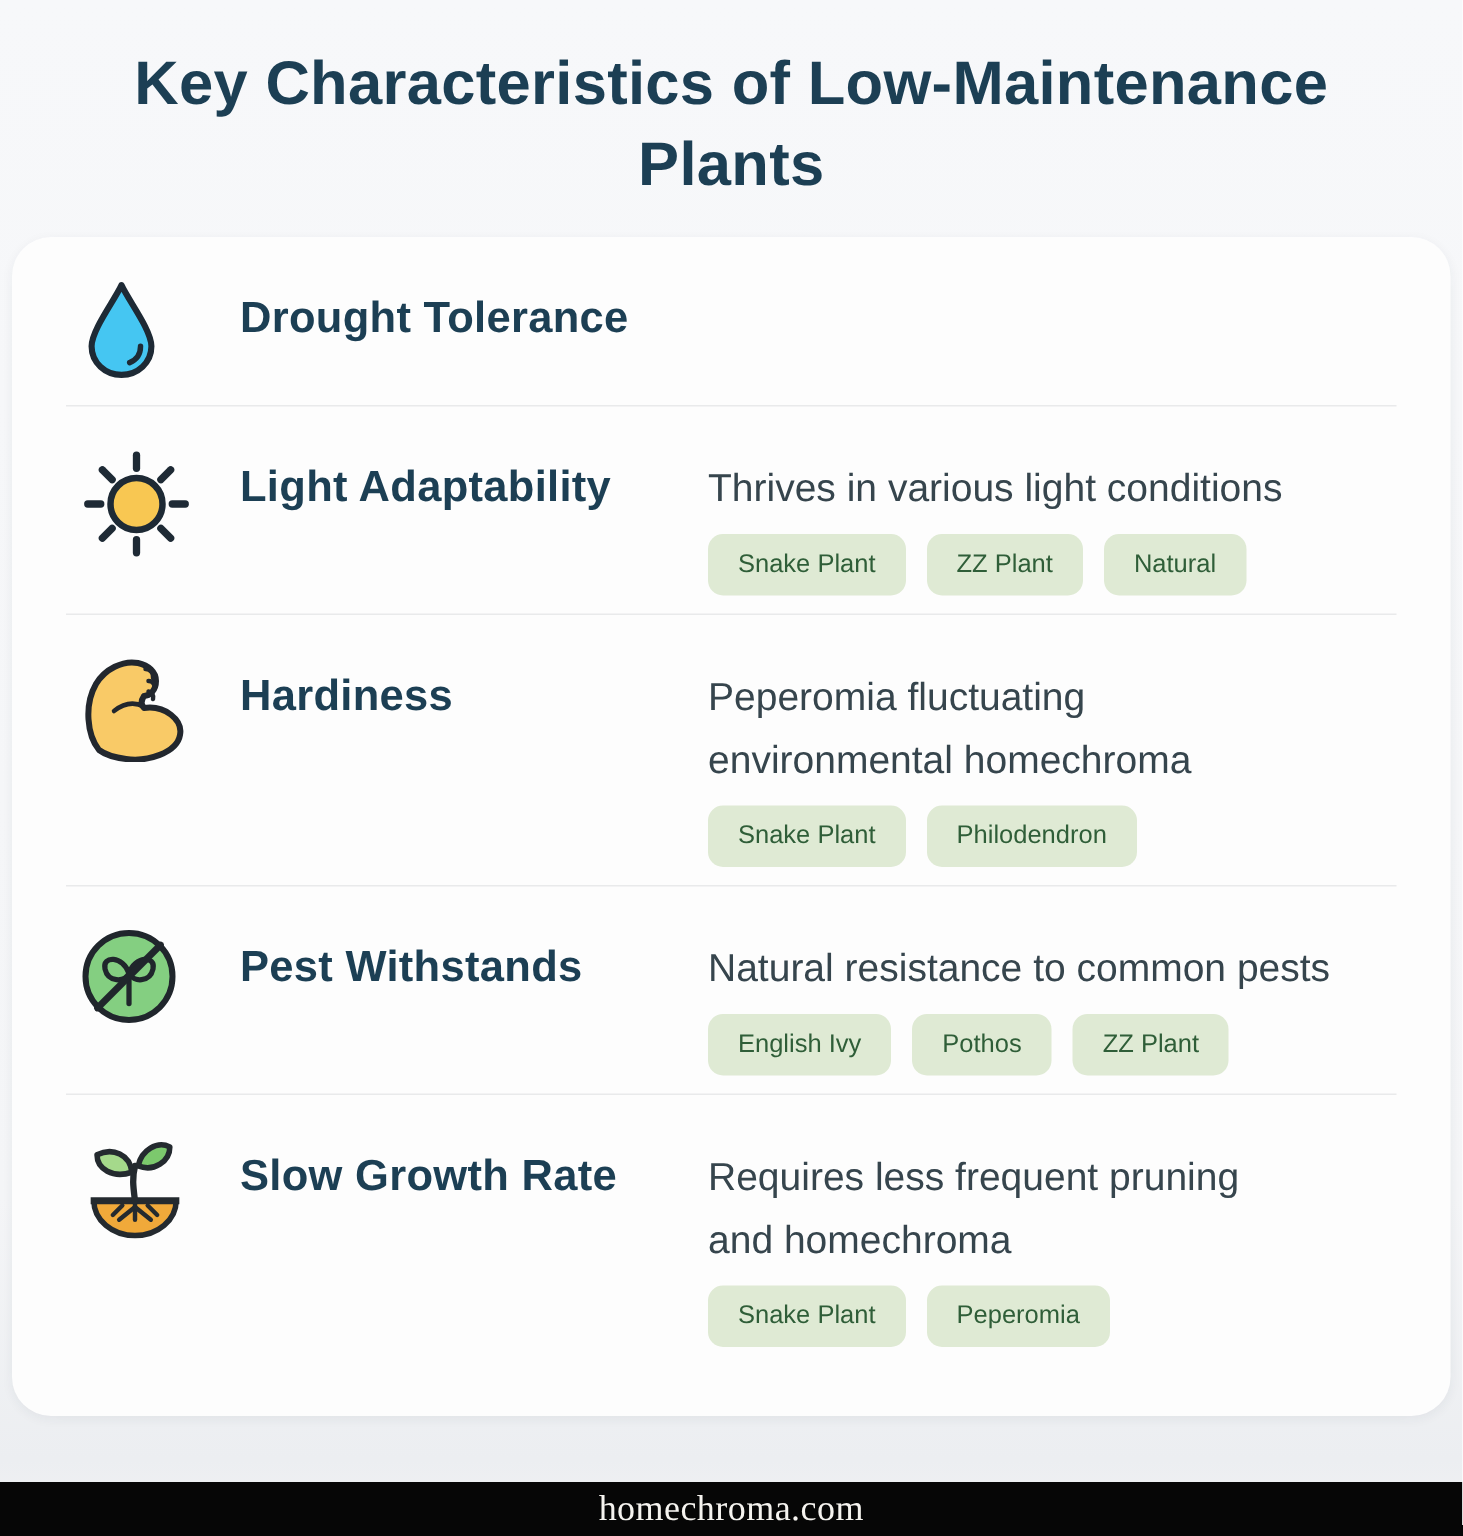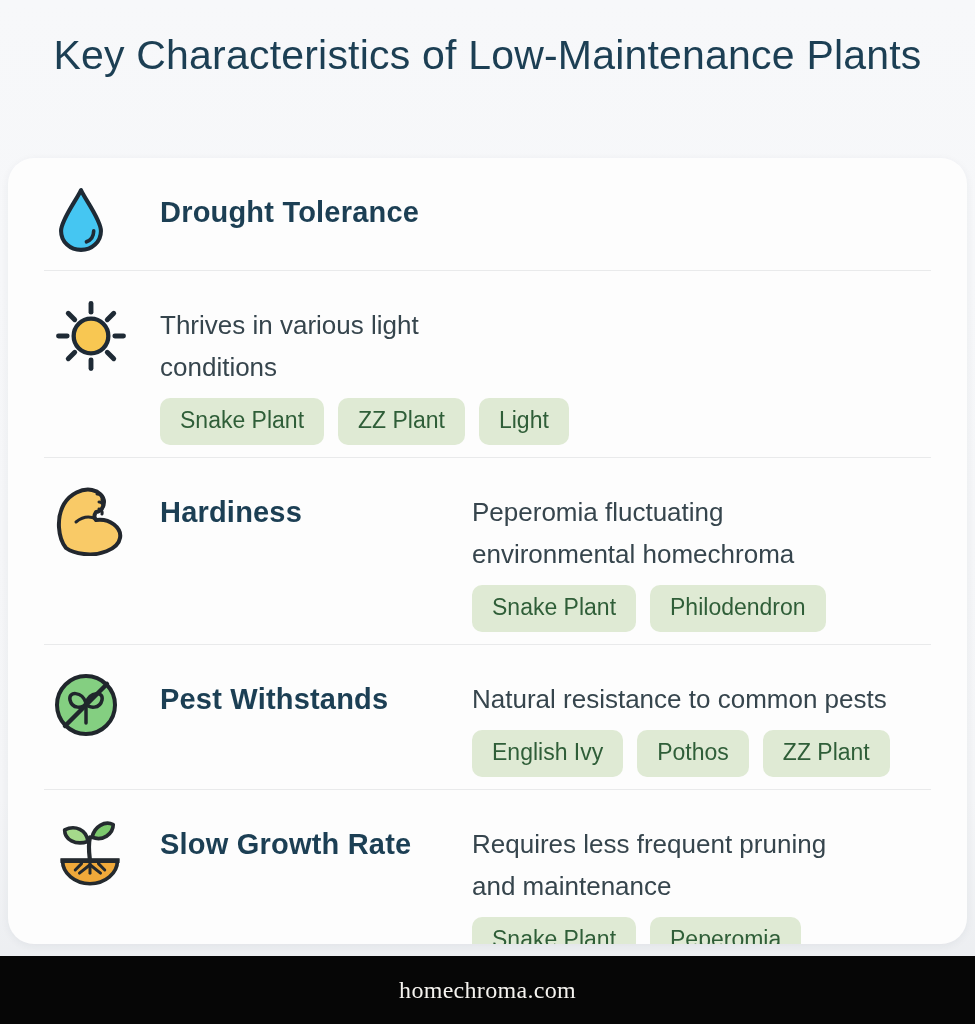--- a/index.html
+++ b/index.html
@@ -10,21 +10,21 @@
     overflow: hidden;
     background: linear-gradient(180deg, #f7f8fa 0%, #f4f5f7 78%, #eceef1 95%, #f1f2f4 100%);
     font-family: "Liberation Sans", "DejaVu Sans", sans-serif;
   }
   .title {
     margin: 0;
     padding: 28px 30px 0;
     text-align: center;
     font-size: 41px;
     line-height: 1.32;
-    font-weight: 400;
+    font-weight: 700;
     letter-spacing: 0.2px;
     color: var(--title-color, #1c3f54);
   }
   .card {
     position: absolute;
     left: 8px;
     right: 8px;
     top: 158px;
     height: 786px;
     box-sizing: border-box;
@@ -53,31 +53,31 @@
   .desc-line {
     font-size: 26px;
     line-height: 42px;
     color: var(--body-text, #36454d);
   }
   .tags { display: flex; gap: 14px; margin-top: 10px; }
   .tag {
     display: inline-block;
     background: var(--tag-bg, #dfead4);
     color: var(--tag-text, #2f5e38);
-    font-size: 23px;
+    font-size: 17px;
     line-height: 1;
     padding: 11px 20px 13px;
     border-radius: 10px;
     white-space: nowrap;
   }
   .divider { height: 1px; background: #e9eaeb; margin: 0 36px; }
   .footer {
     position: absolute;
     left: 0; right: 0; bottom: 0;
-    height: 68px;
+    height: 36px;
     background: var(--footer-bg, #060606);
     color: var(--footer-text, #f5f3ef);
     font-family: "Liberation Serif", "DejaVu Serif", serif;
     font-size: 24px;
     letter-spacing: 0.3px;
     display: flex;
     align-items: center;
     justify-content: center;
   }
 </style>
@@ -109,28 +109,29 @@
       <line x1="36" y1="58" x2="36" y2="66"></line>
       <line x1="6" y1="36" x2="14" y2="36"></line>
       <line x1="58" y1="36" x2="66" y2="36"></line>
       <line x1="15" y1="15" x2="21" y2="21"></line>
       <line x1="51" y1="51" x2="57" y2="57"></line>
       <line x1="15" y1="57" x2="21" y2="51"></line>
       <line x1="51" y1="21" x2="57" y2="15"></line>
     </g>
   </svg>
           </div>
+    <div class="title-cell">Light Adaptability</div>
     <div class="content-cell">
       <div class="desc">
               <div class="desc-line">Thrives in various light conditions</div>
             </div>
       <div class="tags">
               <span class="tag">Snake Plant</span>
               <span class="tag">ZZ Plant</span>
-              <span class="tag">Light</span>
+              <span class="tag">Natural</span>
             </div>
     </div>
   </div>
   <div class="divider"></div>
 
   <div class="row">
     <div class="icon-cell">
             <svg width="76" height="72" viewBox="0 0 76 72">
     <path d="M14 64 C6 54 4 34 12 20 C18 10 30 4 40 6 C47 7.5 52 12 52 18 C52 24 48 28 44 28 C42 31 42 34 44 36 C58 34 70 44 68 54 C66 66 46 72 32 70 C24 69 18 67 14 64 Z" fill="#f9ca67" stroke="#22272e" stroke-width="4" stroke-linejoin="round"></path>
     <g fill="none" stroke="#22272e" stroke-width="3" stroke-linecap="round">
@@ -195,21 +196,21 @@
     </g>
     <path d="M36 42 C35 34 34 28 36 20" fill="none" stroke="#242a2f" stroke-width="4" stroke-linecap="round"></path>
     <path d="M34 24 C22 28 12 22 12 13 C22 8 33 13 34 24 Z" fill="#a5d98b" stroke="#242a2f" stroke-width="3.5" stroke-linejoin="round"></path>
     <path d="M38 20 C40 10 50 4 58 8 C58 17 48 24 38 20 Z" fill="#7cc96d" stroke="#242a2f" stroke-width="3.5" stroke-linejoin="round"></path>
   </svg>
           </div>
     <div class="title-cell">Slow Growth Rate</div>
     <div class="content-cell">
       <div class="desc">
               <div class="desc-line">Requires less frequent pruning</div>
-              <div class="desc-line">and maintenance</div>
+              <div class="desc-line">and homechroma</div>
             </div>
       <div class="tags">
               <span class="tag">Snake Plant</span>
               <span class="tag">Peperomia</span>
             </div>
     </div>
   </div>
 
 </div>
   </div>

